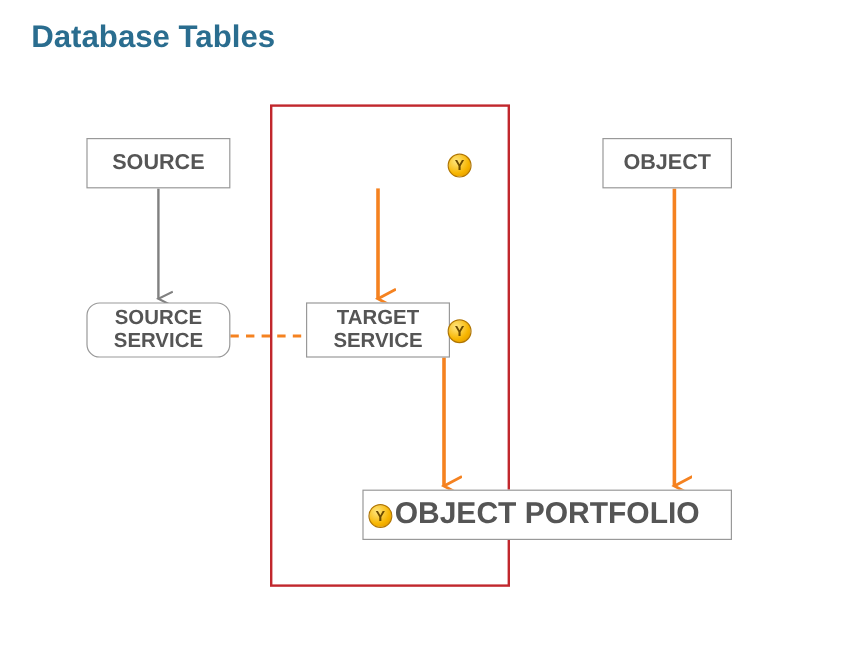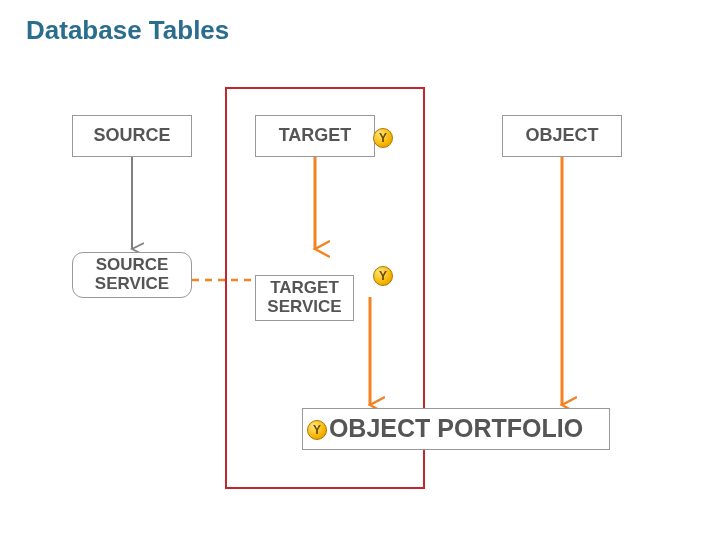--- a/index.html
+++ b/index.html
@@ -96,36 +96,33 @@
 
     <line x1="562" y1="157" x2="562" y2="405" stroke="#f58220" stroke-width="3" marker-end="url(#crow-orange)"></line>
 
     <line x1="192" y1="280" x2="255" y2="280" stroke="#f58220" stroke-width="2.5" stroke-dasharray="7 6"></line>
   </svg>
 
   <div class="box" style="left:72px; top:115px; width:120px; height:42px;">
     <span>SOURCE</span>
   </div>
 
-  <div class="box" style="left:255px; top:115px; width:120px; height:42px;">
-    <span>TARGET</span>
-  </div>
   <div class="y-badge" style="left:373px; top:128px;">
     <span>Y</span>
   </div>
 
-  <div class="box" style="left:502px; top:115px; width:120px; height:42px;">
+  <div class="box" style="left:502px; top:115px; width:108px; height:42px;">
     <span>OBJECT</span>
   </div>
 
   <div class="box" style="left:72px; top:252px; width:120px; height:46px; font-size:17px;border-radius:11px;">
     <span>SOURCE SERVICE</span>
   </div>
 
-  <div class="box" style="left:255px; top:252px; width:99px; height:46px; font-size:17px;margin-top:23px;">
+  <div class="box" style="left:255px; top:252px; width:120px; height:46px; font-size:17px;">
     <span>TARGET SERVICE</span>
   </div>
   <div class="y-badge" style="left:373px; top:266px;">
     <span>Y</span>
   </div>
 
   <div class="box" style="left:302px; top:408px; width:308px; height:42px; font-size:25px;">
     <span>OBJECT PORTFOLIO</span>
   </div>
   <div class="y-badge" style="left:307px; top:420px;">

